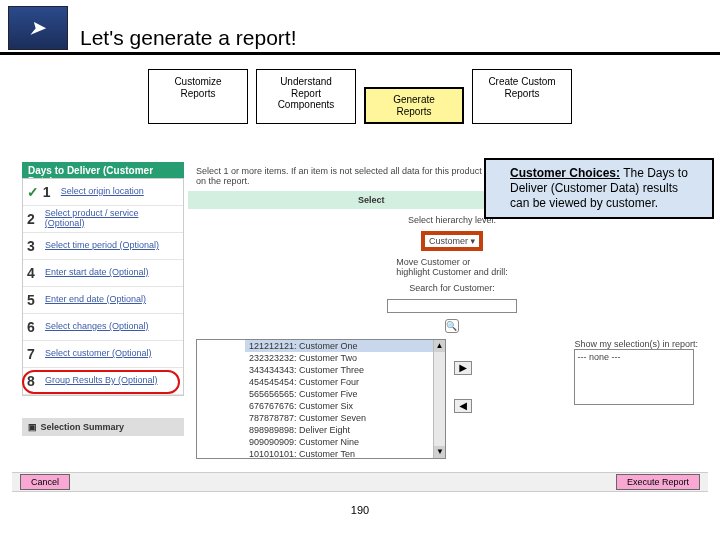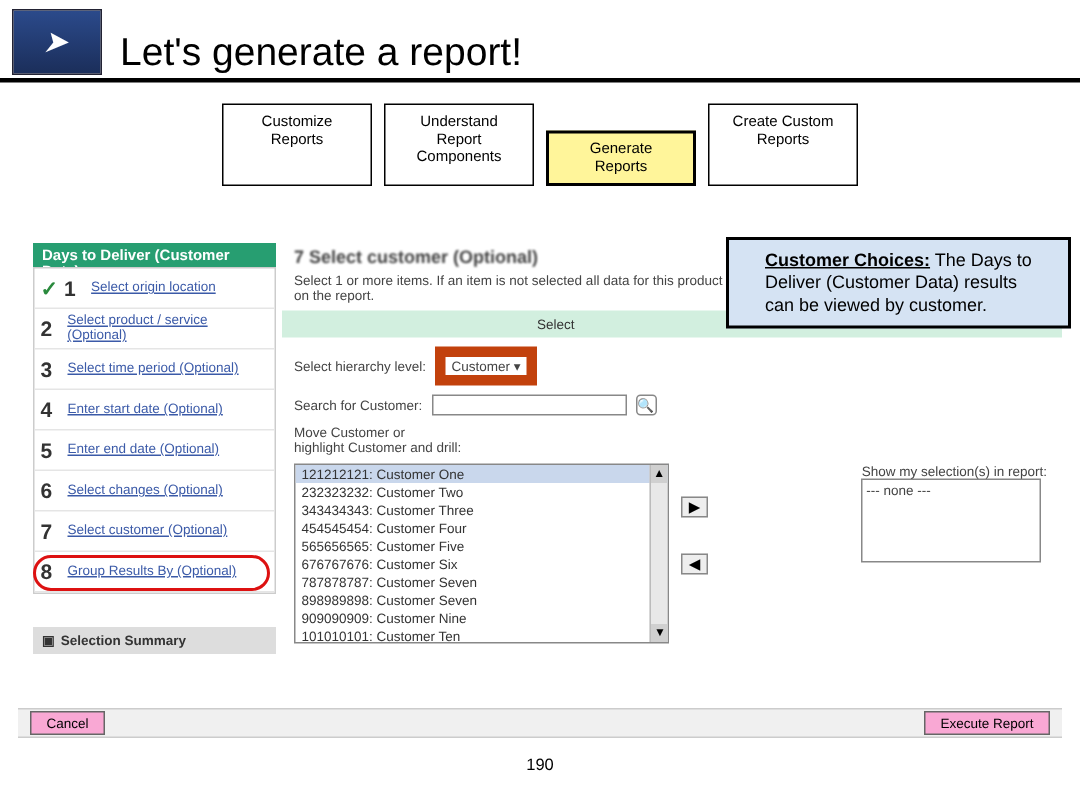--- a/index.html
+++ b/index.html
@@ -1,50 +1,50 @@
 <!DOCTYPE html>
 <html><head>
 <meta charset="utf-8">
 <style>
   * { box-sizing: border-box; margin: 0; padding: 0; font-family: Arial, Helvetica, sans-serif; }
   body { width: 720px; height: 540px; background: #fff; position: relative; overflow: hidden; }
 
   .header { display: flex; align-items: flex-end; border-bottom: 3px solid #000; padding: 6px 8px 2px; }
   .logo { width: 60px; height: 44px; background: linear-gradient(180deg,#2b4a8b 0%,#1b2e5a 100%); border:1px solid #223; display:flex; align-items:center; justify-content:center; margin-right: 12px;}
   .eagle { color:#fff; font-size:18px; font-weight:bold; transform: skewX(-15deg); letter-spacing:-2px;}
-  .title { font-size: 26px; font-weight: 400; color:#000; font-family: Arial; }
+  .title { font-size: 21px; font-weight: 400; color:#000; font-family: Arial; }
 
   .tabrow { display:flex; gap:8px; justify-content:center; margin: 14px 0 8px; }
   .tab { border:1px solid #000; padding:6px 10px; font-size:10px; text-align:center; min-width:100px; line-height:1.15; }
   .tab.active { background:#fff59a; border:2px solid #000; padding:5px 9px;margin-top:18px; }
 
   .reporttitle { position:absolute; left:22px; top:162px; background:#279e71; color:#fff; font-size:10px; font-weight:bold; padding:3px 6px; width:162px; }
 
   .steps { position:absolute; left:22px; top:178px; width:162px; background:#fff; border:1px solid #ccc; }
   .steprow { display:flex; align-items:center; border-bottom:1px solid #e5e5e5; min-height:27px; padding:3px 4px; gap:4px; }
   .stepnum { font-size:14px; font-weight:bold; width:14px; color:#333; }
   .steplabel { font-size:9px; color:#3b5aa8; text-decoration:underline; filter: blur(0.5px); line-height:1.1; }
   .check { color:#2a8a3d; font-size:14px; font-weight:bold; }
   .highlight7 { position:absolute; left:22px; top:370px; width:158px; height:24px; border:2px solid #d11; border-radius:12px; pointer-events:none; }
 
   .selsum { position:absolute; left:22px; top:418px; width:162px; background:#ddd; font-size:9px; font-weight:bold; padding:4px 6px; color:#333; display:flex; align-items:center; gap:4px; }
   .expicon { font-size:9px; }
 
   .panel { position:absolute; left:188px; top:162px; width:520px; height:320px; background:#fff; }
   .panel .ph { font-size:12px; color:#444; margin:2px 0 0 8px; filter:blur(0.6px); }
   .panel .instr { font-size:9px; color:#444; margin:4px 0 4px 8px; width:350px; filter:blur(0.4px); line-height:1.15;}
-  .greenbar { background:#d2efdf; height:18px; display:flex; align-items:center; padding-left:170px; font-size:9px; font-weight:normal; color:#333; margin-top:2px;}
-  .fieldrow { display:flex; align-items:center; gap:6px; margin:6px 0 0 8px; font-size:9px; color:#444; filter:blur(0.3px);}
-  .selbox { border:7px solid #c2410c; padding:1px 4px; font-size:9px; background:#fff; }
+  .greenbar { background:#d2efdf; height:18px; display:flex; align-items:center; padding-left:170px; font-size:9px; font-weight:bold; color:#333; margin-top:2px;}
+  .fieldrow { display:flex; align-items:center; gap:6px; margin:6px 0 0 8px; font-size:9px; color:#444; filter:blur(0.3px);flex-direction:column;}
+  .selbox { border:4px solid #c2410c; padding:1px 4px; font-size:9px; background:#fff; }
   .dd::after { content:" ▾"; }
   .tinput { width:130px; height:14px; border:1px solid #888; background:#fff; }
   .mag { width:14px; height:14px; border:1px solid #888; border-radius:3px; display:inline-flex; align-items:center; justify-content:center; font-size:9px;}
   .listarea { display:flex; gap:8px; margin:6px 0 0 8px; align-items:flex-start;}
   .custlist { width:250px; height:120px; border:1px solid #888; background:#fff; overflow:hidden; font-size:9px; position:relative;}
-  .custlist .row { padding:1px 4px; filter:blur(0.45px); color:#333; white-space:nowrap;}
+  .custlist .row { padding:1px 4px; filter:blur(0.45px); color:#333; white-space:nowrap;margin-left:48px;}
   .custlist .row.first { background:#c9d7ec; }
   .scrollbar { position:absolute; right:0; top:0; width:12px; height:100%; background:#e8e8e8; border-left:1px solid #bbb;}
   .sbup,.sbdn { height:12px; background:#d0d0d0; display:flex;align-items:center;justify-content:center;font-size:8px;}
   .sbdn{ position:absolute; bottom:0; width:12px; }
   .arrcol { display:flex; flex-direction:column; gap:24px; margin-top:22px;}
   .arrbtn { width:18px; height:14px; border:1px solid #888; background:#eee; font-size:10px; display:flex;align-items:center;justify-content:center;}
   .rightcol { margin-left:auto; margin-right:10px; font-size:9px; color:#444; filter:blur(0.35px);}
   .showbox { width:120px; height:56px; border:1px solid #888; background:#fff; font-size:9px; padding:2px;}
   .qual { position:absolute; right:6px; top:38px; font-size:9px; color:#333; }
   .qual .pm { border:1px solid #888; width:10px;height:10px;display:inline-flex;align-items:center;justify-content:center;font-size:9px;margin-right:2px;}
@@ -117,47 +117,46 @@
     </div>
 </div>
 <div class="highlight7"></div>
 
 <div class="selsum">
   <span class="expicon">▣</span>
   <span>Selection Summary</span>
 </div>
 
 <div class="panel">
-  <div class="ph" style="font-weight:bold">7 <span>Select customer (Optional)</span></div>
   <div class="instr">Select 1 or more items. If an item is not selected all data for this product will be returned on the report.</div>
   <div class="qual"><span class="pm">+</span><span>Qual</span></div>
   <div class="greenbar">Select</div>
 
   <div class="fieldrow">
     <span>Select hierarchy level:</span>
     <span class="selbox dd">Customer</span>
   </div>
+  <div class="fieldrow" style="filter:blur(0.4px);white-space:pre-line;">Move Customer or
+highlight Customer and drill:</div>
   <div class="fieldrow">
     <span>Search for Customer:</span>
     <span class="tinput"></span>
     <span class="mag">🔍</span>
   </div>
-  <div class="fieldrow" style="filter:blur(0.4px);white-space:pre-line;">Move Customer or
-highlight Customer and drill:</div>
 
   <div class="listarea">
     <div class="custlist">
       <div class="row first">121212121: Customer One</div>
       <div class="row">232323232: Customer Two</div>
       <div class="row">343434343: Customer Three</div>
       <div class="row">454545454: Customer Four</div>
       <div class="row">565656565: Customer Five</div>
       <div class="row">676767676: Customer Six</div>
       <div class="row">787878787: Customer Seven</div>
-      <div class="row">898989898: Customer Seven</div>
+      <div class="row">898989898: Deliver Eight</div>
       <div class="row">909090909: Customer Nine</div>
       <div class="row">101010101: Customer Ten</div>
       <div class="scrollbar">
         <div class="sbup">▲</div>
         <div class="sbdn">▼</div>
       </div>
     </div>
     <div class="arrcol">
       <div class="arrbtn">▶</div>
       <div class="arrbtn">◀</div>

